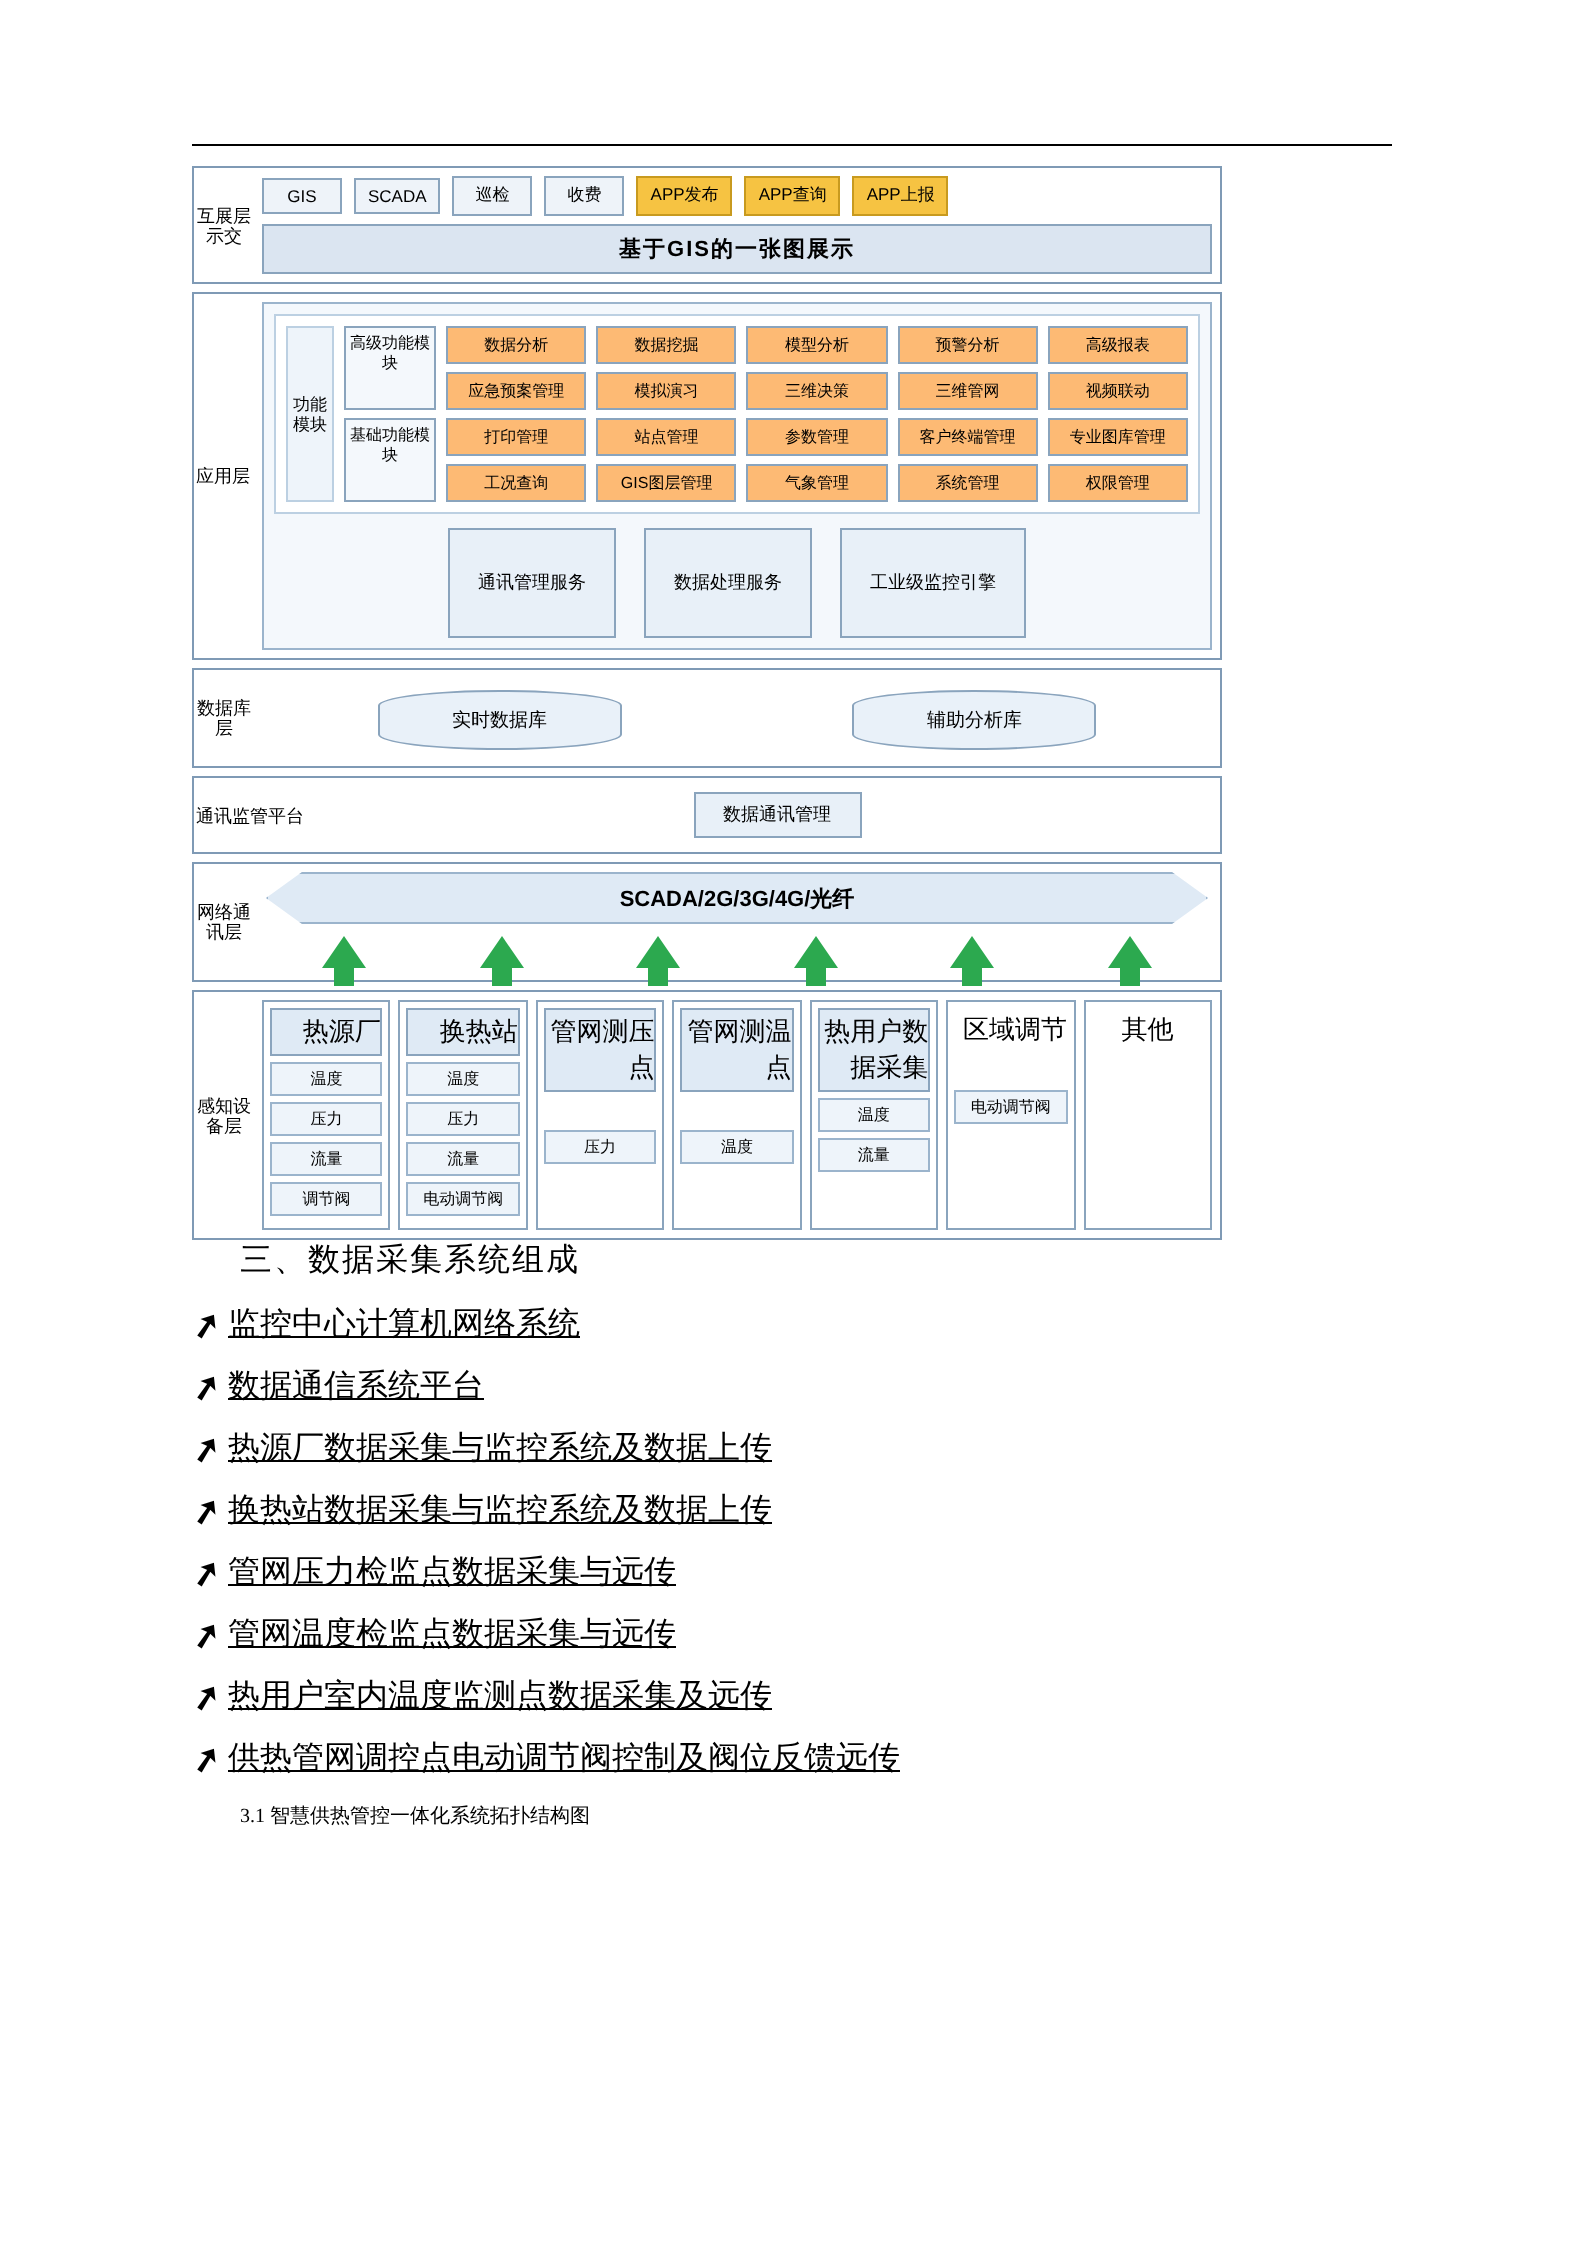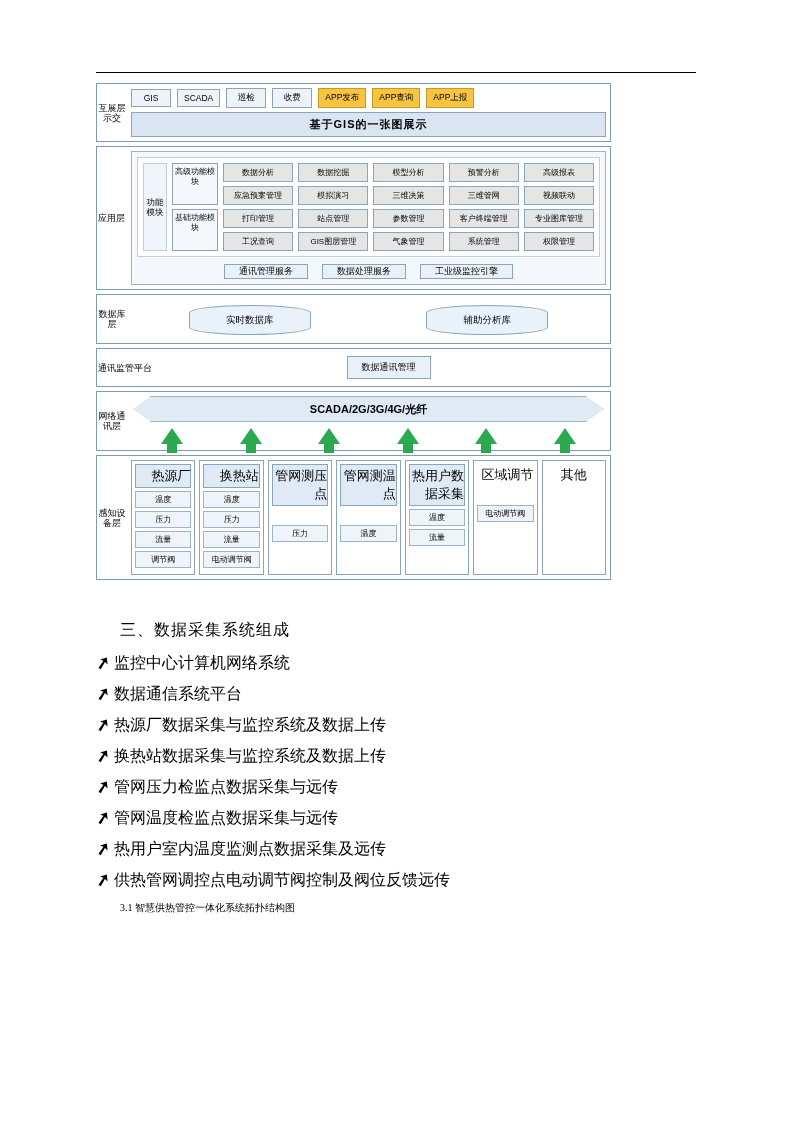--- a/index.html
+++ b/index.html
@@ -92,33 +92,33 @@
     background:#eef4fa;
     margin-right:5px;
   }
   .vlabel span{display:block;}
   .grid-rows{flex:1;}
   .grid-row{display:flex;gap:5px;margin-bottom:4px;}
   .grid-row:last-child{margin-bottom:0;}
   .cell{
     flex:1;
     border:1px solid #8aa4bd;
-    background:#e5e5e5;
+    background:#fdba74;
     font-size:8px;
     text-align:center;
     padding:3px 1px;
     box-sizing:border-box;
     white-space:nowrap;
   }
   .svc-row{display:flex;gap:14px;justify-content:center;padding:2px 4px 0;}
   .svc{
     border:1px solid #8aa4bd;
     background:#e8f0f8;
     font-size:9px;
-    padding:0 14px;
+    padding:20px 14px;
     text-align:center;
   }
   
   .db-row{display:flex;justify-content:space-around;align-items:center;padding:6px 0 4px;}
   .cyl{
     position:relative;
     width:120px;height:28px;
     border:1px solid #8aa4bd;
     border-radius:50%/26%;
     background:#e9f1f9;
@@ -193,21 +193,21 @@
     margin-bottom:11px;
   }
   .arrow-glyph{
     width:18px;min-width:18px;
     font-size:17px;
     line-height:19px;
     font-weight:bold;
     transform:rotate(-12deg);
     color:#000;
   }
-  .bullet-text{line-height:20px;}
+  .bullet-text{line-height:20px;text-decoration:underline;}
   .sub-line{
     font-size:10px;
     margin:4px 0 0 24px;
   }
 </style>
 </head>
 <body>
 
 <div class="page">
 

